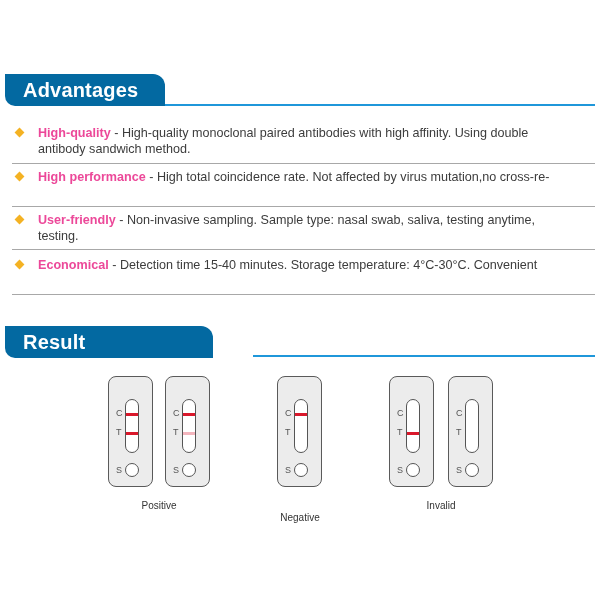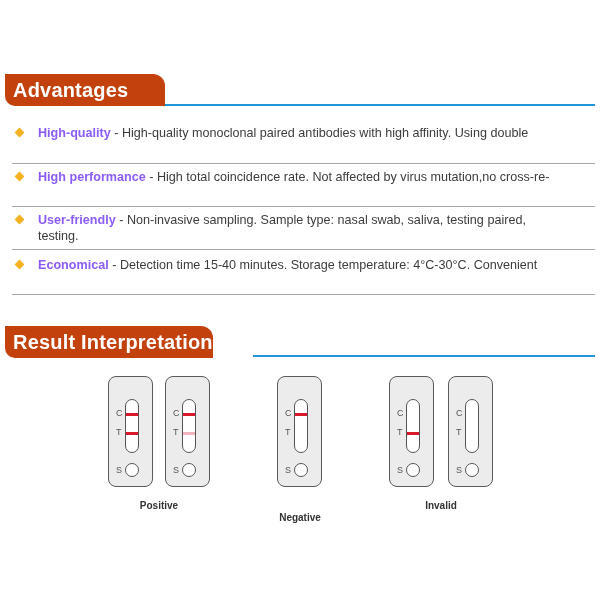--- a/index.html
+++ b/index.html
@@ -1,69 +1,70 @@
 <!DOCTYPE html>
 <html><head>
   <meta charset="utf-8">
   <style>
     html, body { margin: 0; padding: 0; background: #ffffff; }
     body { width: 600px; height: 600px; position: relative; overflow: hidden;
            font-family: "Liberation Sans", "DejaVu Sans", sans-serif; color: #3a3a3a; }
-    .tab { position: absolute; left: 5px; height: 32px; background: #c2410c;
+    .tab { position: absolute; left: 5px; height: 32px; background: #0369a1;
            border-radius: 0 12px 0 10px; color: #fff; font-weight: bold; font-size: 20px;
-           line-height: 32px; padding-left: 8px; box-sizing: border-box; letter-spacing: 0.2px; }
+           line-height: 32px; padding-left: 18px; box-sizing: border-box; letter-spacing: 0.2px; }
     .tab-line { position: absolute; height: 2px; background: #1f97da; right: 5px; }
     .item { position: absolute; left: 38px; width: 560px; font-size: 12.6px; line-height: 16px;
             white-space: nowrap; color: #3c3c3c; }
-    .item .kw { color: #8b5cf6; font-weight: bold; }
+    .item .kw { color: #ec4899; font-weight: bold; }
     .bullet { position: absolute; left: 16px; width: 7px; height: 7px; background: #f4b223;
               transform: rotate(45deg); }
     .divider { position: absolute; left: 12px; right: 5px; height: 1px; background: #a8a8a8; }
 
     .cassette { position: absolute; top: 376px; width: 45px; height: 111px; box-sizing: border-box;
                 background: #ececec; border: 1.5px solid #5a5a5a; border-radius: 8px; }
     .window { position: absolute; left: 16px; top: 22px; width: 14px; height: 54px; box-sizing: border-box;
               background: #fff; border: 1.5px solid #555; border-radius: 7px; overflow: hidden; }
     .band { position: absolute; left: 0; right: 0; height: 3px; background: #d9182b; }
     .band.c { top: 13px; }
     .band.t { top: 32px; }
     .band[data-state="faint"] { background: #f3b5bd; }
     .lbl { position: absolute; font-size: 9px; color: #555; left: 7px; line-height: 10px; }
     .lbl.c { top: 31px; }
     .lbl.t { top: 50px; }
     .lbl.s { top: 88px; }
     .well { position: absolute; left: 16px; top: 86px; width: 14px; height: 14px; box-sizing: border-box;
             background: #fff; border: 1.5px solid #555; border-radius: 50%; }
     .result-label { position: absolute; top: 500px; font-size: 10px; color: #333; text-align: center;
-                    width: 120px; font-weight: bold; }
+                    width: 120px; font-weight: normal; }
   </style>
 </head>
 <body>
 
 <div class="tab" style="top:74px;width:160px;">
   <span>Advantages</span>
 </div>
 <div class="tab-line" style="left:165px;top:104px;"></div>
 
 <div>
   <div class="bullet" style="top:129px;"></div>
   <div class="item" style="top:125px;">
     <span class="kw">High-quality</span><span> - High-quality monoclonal paired antibodies with high affinity. Using double</span><br>
+    <span>antibody sandwich method.</span>
   </div>
   <div class="divider" style="top:163px;"></div>
 
   <div class="bullet" style="top:173px;"></div>
   <div class="item" style="top:169px;">
     <span class="kw">High performance</span><span> - High total coincidence rate. Not affected by virus mutation,no cross-re-</span><br>
   </div>
   <div class="divider" style="top:206px;"></div>
 
   <div class="bullet" style="top:216px;"></div>
   <div class="item" style="top:212px;">
-    <span class="kw">User-friendly</span><span> - Non-invasive sampling. Sample type: nasal swab, saliva, testing paired,</span><br>
+    <span class="kw">User-friendly</span><span> - Non-invasive sampling. Sample type: nasal swab, saliva, testing anytime,</span><br>
     <span>testing.</span>
   </div>
   <div class="divider" style="top:249px;"></div>
 
   <div class="bullet" style="top:261px;"></div>
   <div class="item" style="top:257px;">
     <span class="kw">Economical</span><span> - Detection time 15-40 minutes. Storage temperature: 4°C-30°C. Convenient</span><br>
   </div>
   <div class="divider" style="top:294px;"></div>
 </div>

